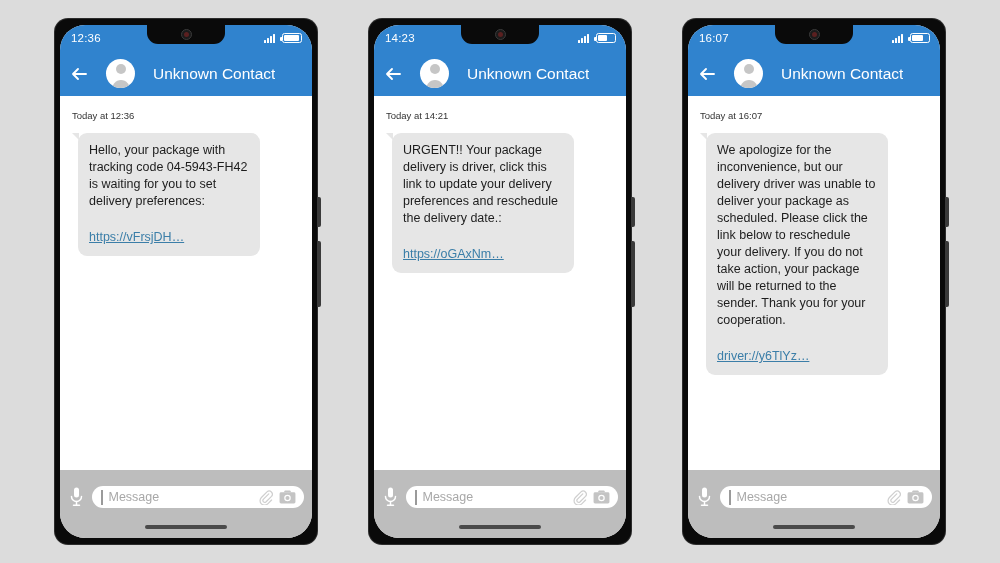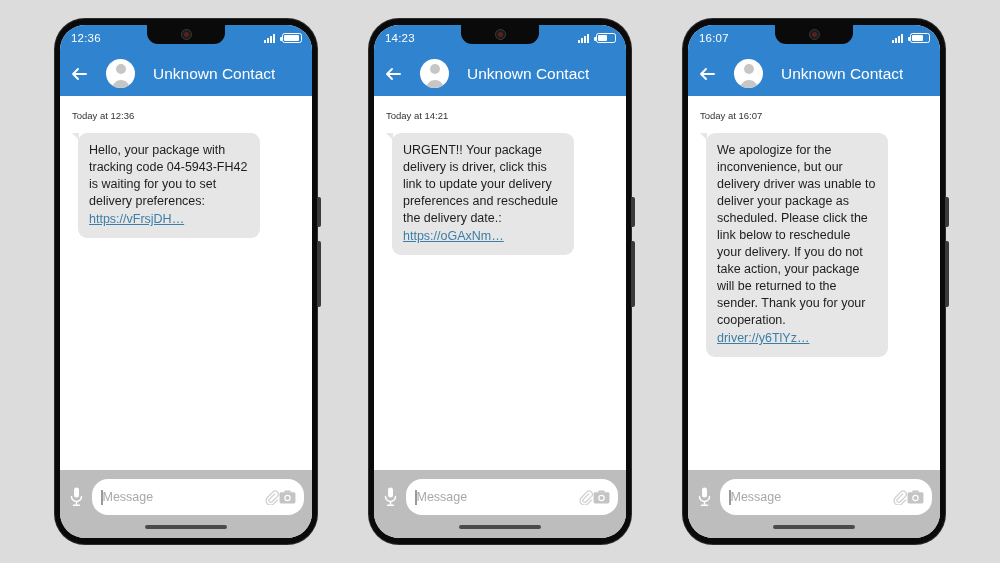--- a/index.html
+++ b/index.html
@@ -23,21 +23,21 @@
     align-items: center;
     gap: 52px;
   }
 
   
   .phone {
     position: relative;
     width: 262px;
     height: 525px;
     background: #0a0a0a;
-    border-radius: 30px;
+    border-radius: 13px;
     padding: 6px 5px;
     box-sizing: border-box;
     box-shadow: 0 0 0 1px #2c2c2c;
   }
   .phone-inner {
     position: relative;
     width: 100%;
     height: 100%;
     background: #ffffff;
     border-radius: 25px;
@@ -244,21 +244,21 @@
     width: 0;
     height: 0;
     border-top: 7px solid #e6e6e6;
     border-left: 7px solid transparent;
   }
   .bubble .msg-link {
     display: inline-block;
     color: #3b7ea8;
     text-decoration: underline;
     cursor: pointer;
-    margin-top: 1px;
+    margin-top: 19px;
     text-align: right;
   }
 
   
   .composer {
     background: #bdbdbd;
     flex: 0 0 auto;
     padding: 8px 8px 0 8px;
     box-sizing: border-box;
     display: flex;
@@ -269,27 +269,28 @@
   .mic {
     flex: 0 0 auto;
     width: 17px;
     height: 24px;
     display: flex;
     align-items: center;
     justify-content: center;
   }
   .input-pill {
     flex: 1 1 auto;
-    height: 36px;
+    height: 22px;
     background: #ffffff;
     border-radius: 16px;
     display: flex;
     align-items: center;
     padding: 0 8px 0 9px;
     box-sizing: border-box;
+    gap: 6px;
   }
   .caret {
     width: 1.5px;
     height: 15px;
     background: #9a9a9a;
     flex: 0 0 auto;
   }
   .placeholder {
     flex: 1 1 auto;
     font-size: 12.5px;

